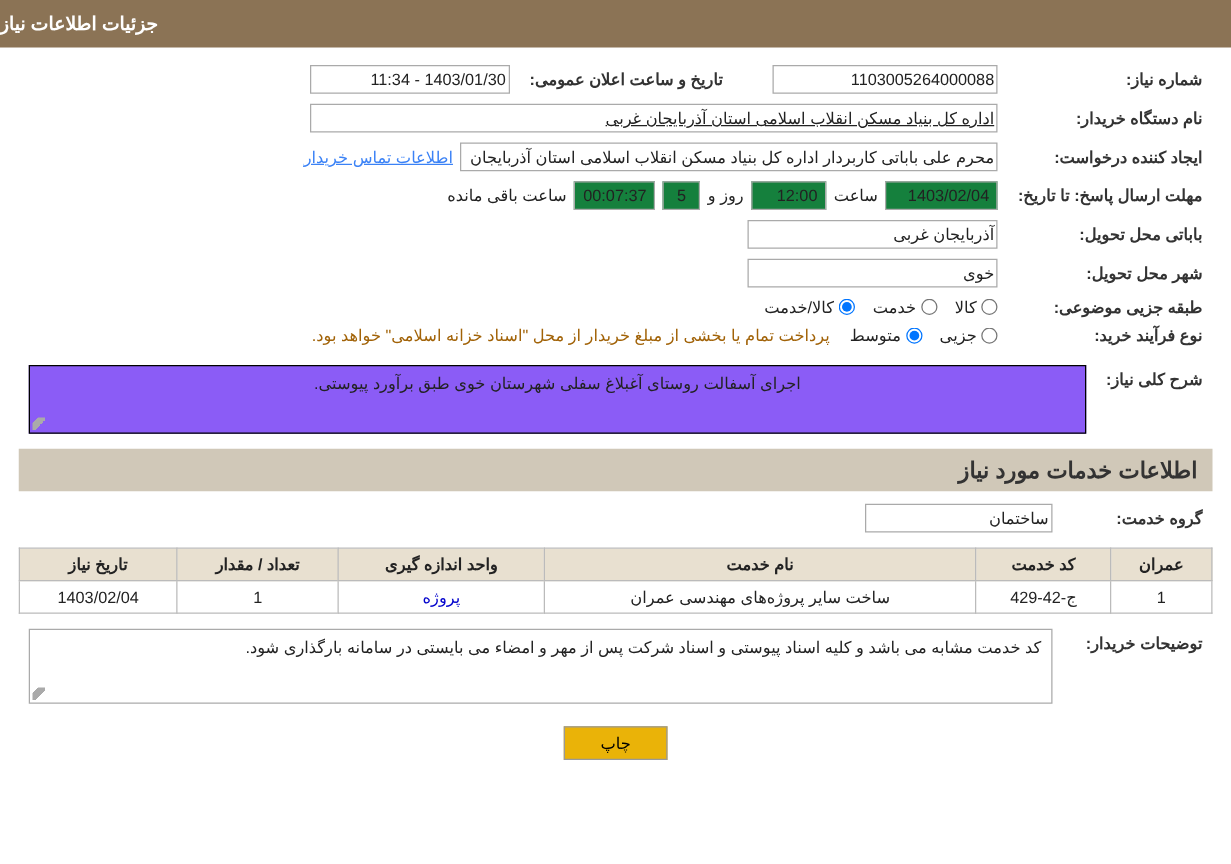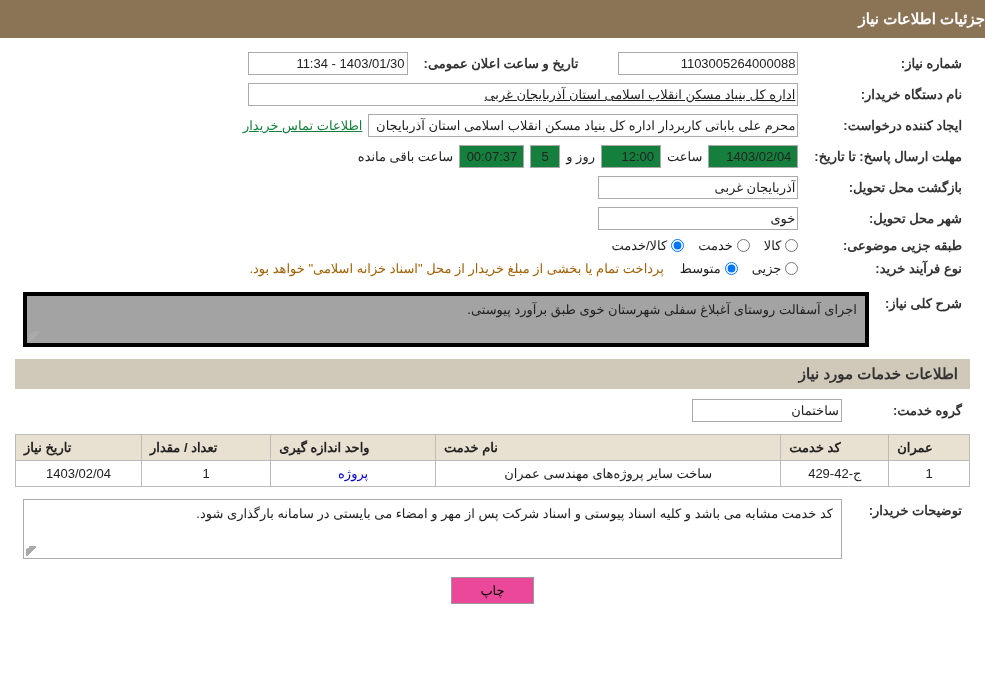--- a/index.html
+++ b/index.html
@@ -12,21 +12,21 @@
     }
     .page-wrapper {
       max-width: 985px;
       margin: 0 auto;
       background: #fff;
       min-height: 691px;
     }
     .header-bar {
       background: #8B7355;
       color: #fff;
-      text-align: right;
+      text-align: left;
       padding: 10px 0;
       font-size: 15px;
       font-weight: bold;
     }
     .content {
       padding: 10px 15px;
     }
     .info-table {
       width: 100%;
       border-collapse: collapse;
@@ -51,31 +51,31 @@
       background: #fff;
       padding: 3px 2px;
       display: inline-block;
       min-width: 200px;
       text-align: right;
     }
     .input-box-wide {
       min-width: 350px;
     }
     .blue-link {
-      color: #15803d;
+      color: #3b82f6;
       text-decoration: underline;
       cursor: pointer;
     }
     .section-divider {
       background: #d0c8b8;
       color: #333;
       font-weight: bold;
       padding: 6px 12px;
       margin: 8px 0 6px 0;
-      font-size: 15px;
+      font-size: 18px;
     }
     .small-input {
       border: 1px solid #aaa;
       background: #15803d;
       padding: 3px 6px;
       display: inline-block;
     }
     .radio-group {
       display: flex;
       gap: 14px;
@@ -88,21 +88,21 @@
     }
     .services-table {
       width: 100%;
       border-collapse: collapse;
       margin: 8px 0;
     }
     .services-table th {
       background: #e8e0d0;
       border: 1px solid #bbb;
       padding: 5px 8px;
-      text-align: left;
+      text-align: center;
       font-weight: bold;
     }
     .services-table td {
       border: 1px solid #bbb;
       padding: 5px 8px;
       text-align: center;
     }
     .services-table tr:nth-child(even) td {
       background: #f9f7f3;
     }
@@ -118,21 +118,21 @@
       border: 1px solid #888;
       cursor: pointer;
       background: #f0f0f0;
       font-family: Tahoma, Arial, sans-serif;
     }
     .btn-back {
       background: #f5f0f0;
       border-color: #999;
     }
     .btn-print {
-      background: #ec4899;
+      background: #eab308;
       border-color: #999;
     }
     .resize-handle {
       position: absolute;
       bottom: 2px;
       left: 2px;
       width: 10px;
       height: 10px;
       background: linear-gradient(135deg, transparent 40%, #aaa 40%, #aaa 60%, transparent 60%),
                   linear-gradient(135deg, transparent 20%, #aaa 20%, #aaa 40%, transparent 40%);
@@ -197,21 +197,21 @@
             <div class="small-input" style="min-width:60px;">12:00</div>
             <span>روز و</span>
             <div class="small-input" style="min-width:30px; text-align:center;">5</div>
             <div class="small-input" style="min-width:65px;">00:07:37</div>
             <span>ساعت باقی مانده</span>
           </div>
         </td>
       </tr>
 
       <tr>
-        <td class="label-cell">بازگشت محل تحویل:</td>
+        <td class="label-cell">باباتی محل تحویل:</td>
         <td colspan="3" class="value-cell">
           <div class="input-box" style="min-width:200px;">آذربایجان غربی</div>
         </td>
       </tr>
 
       <tr>
         <td class="label-cell">شهر محل تحویل:</td>
         <td colspan="3" class="value-cell">
           <div class="input-box" style="min-width:200px;">خوی</div>
         </td>
@@ -256,21 +256,21 @@
         </td>
       </tr>
     </tbody>
       </table>
 
     <table class="info-table">
       <tbody>
           <tr>
         <td class="label-cell" style="vertical-align:top; padding-top:8px; width:120px;">شرح کلی نیاز:</td>
         <td class="value-cell" style="width:100%;">
-          <div style="position:relative; border:4px solid #000000; background:#a3a3a3; padding:6px 8px; min-height:55px; text-align:right; direction:rtl;">
+          <div style="position:relative; border:1px solid #000000; background:#8b5cf6; padding:6px 8px; min-height:55px; text-align:center; direction:rtl;">
             <span>اجرای آسفالت روستای آغبلاغ سفلی شهرستان خوی طبق برآورد پیوستی.</span>
             <div class="resize-handle"></div>
           </div>
         </td>
       </tr>
     </tbody>
       </table>
 
     <div class="section-divider">اطلاعات خدمات مورد نیاز</div>
 

